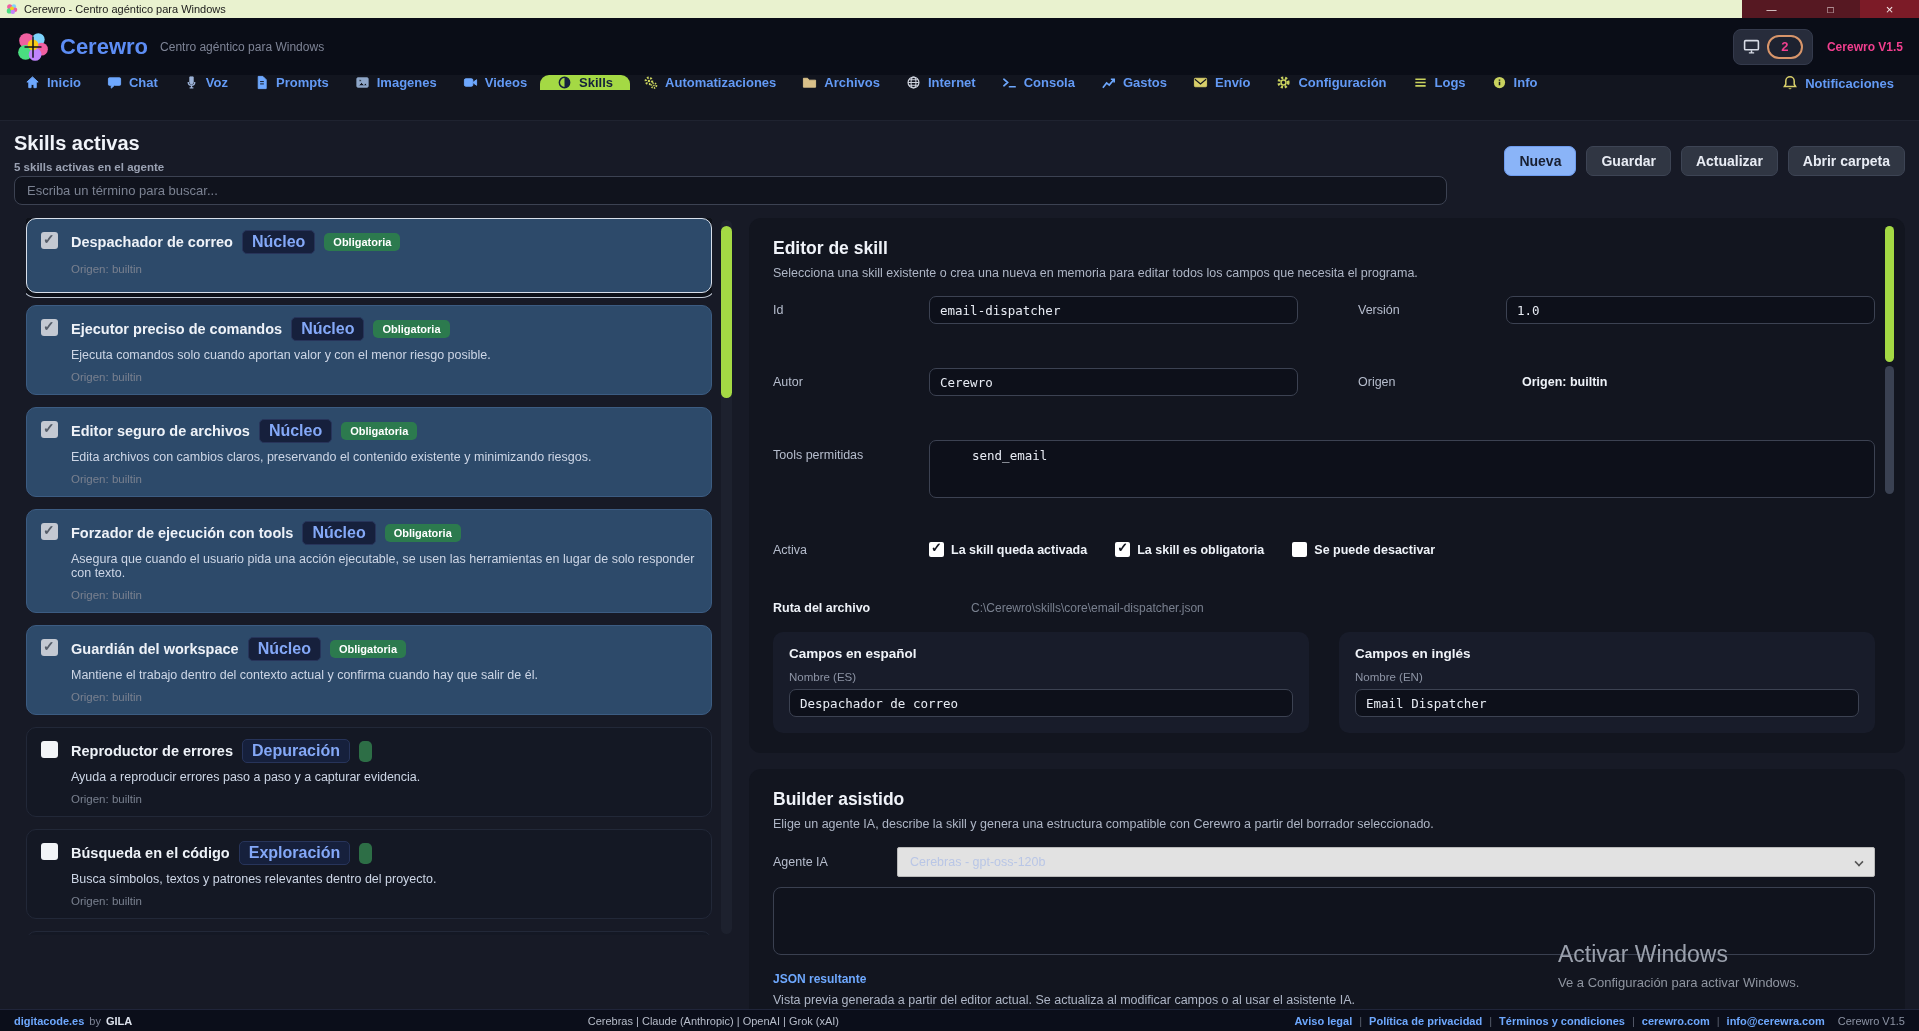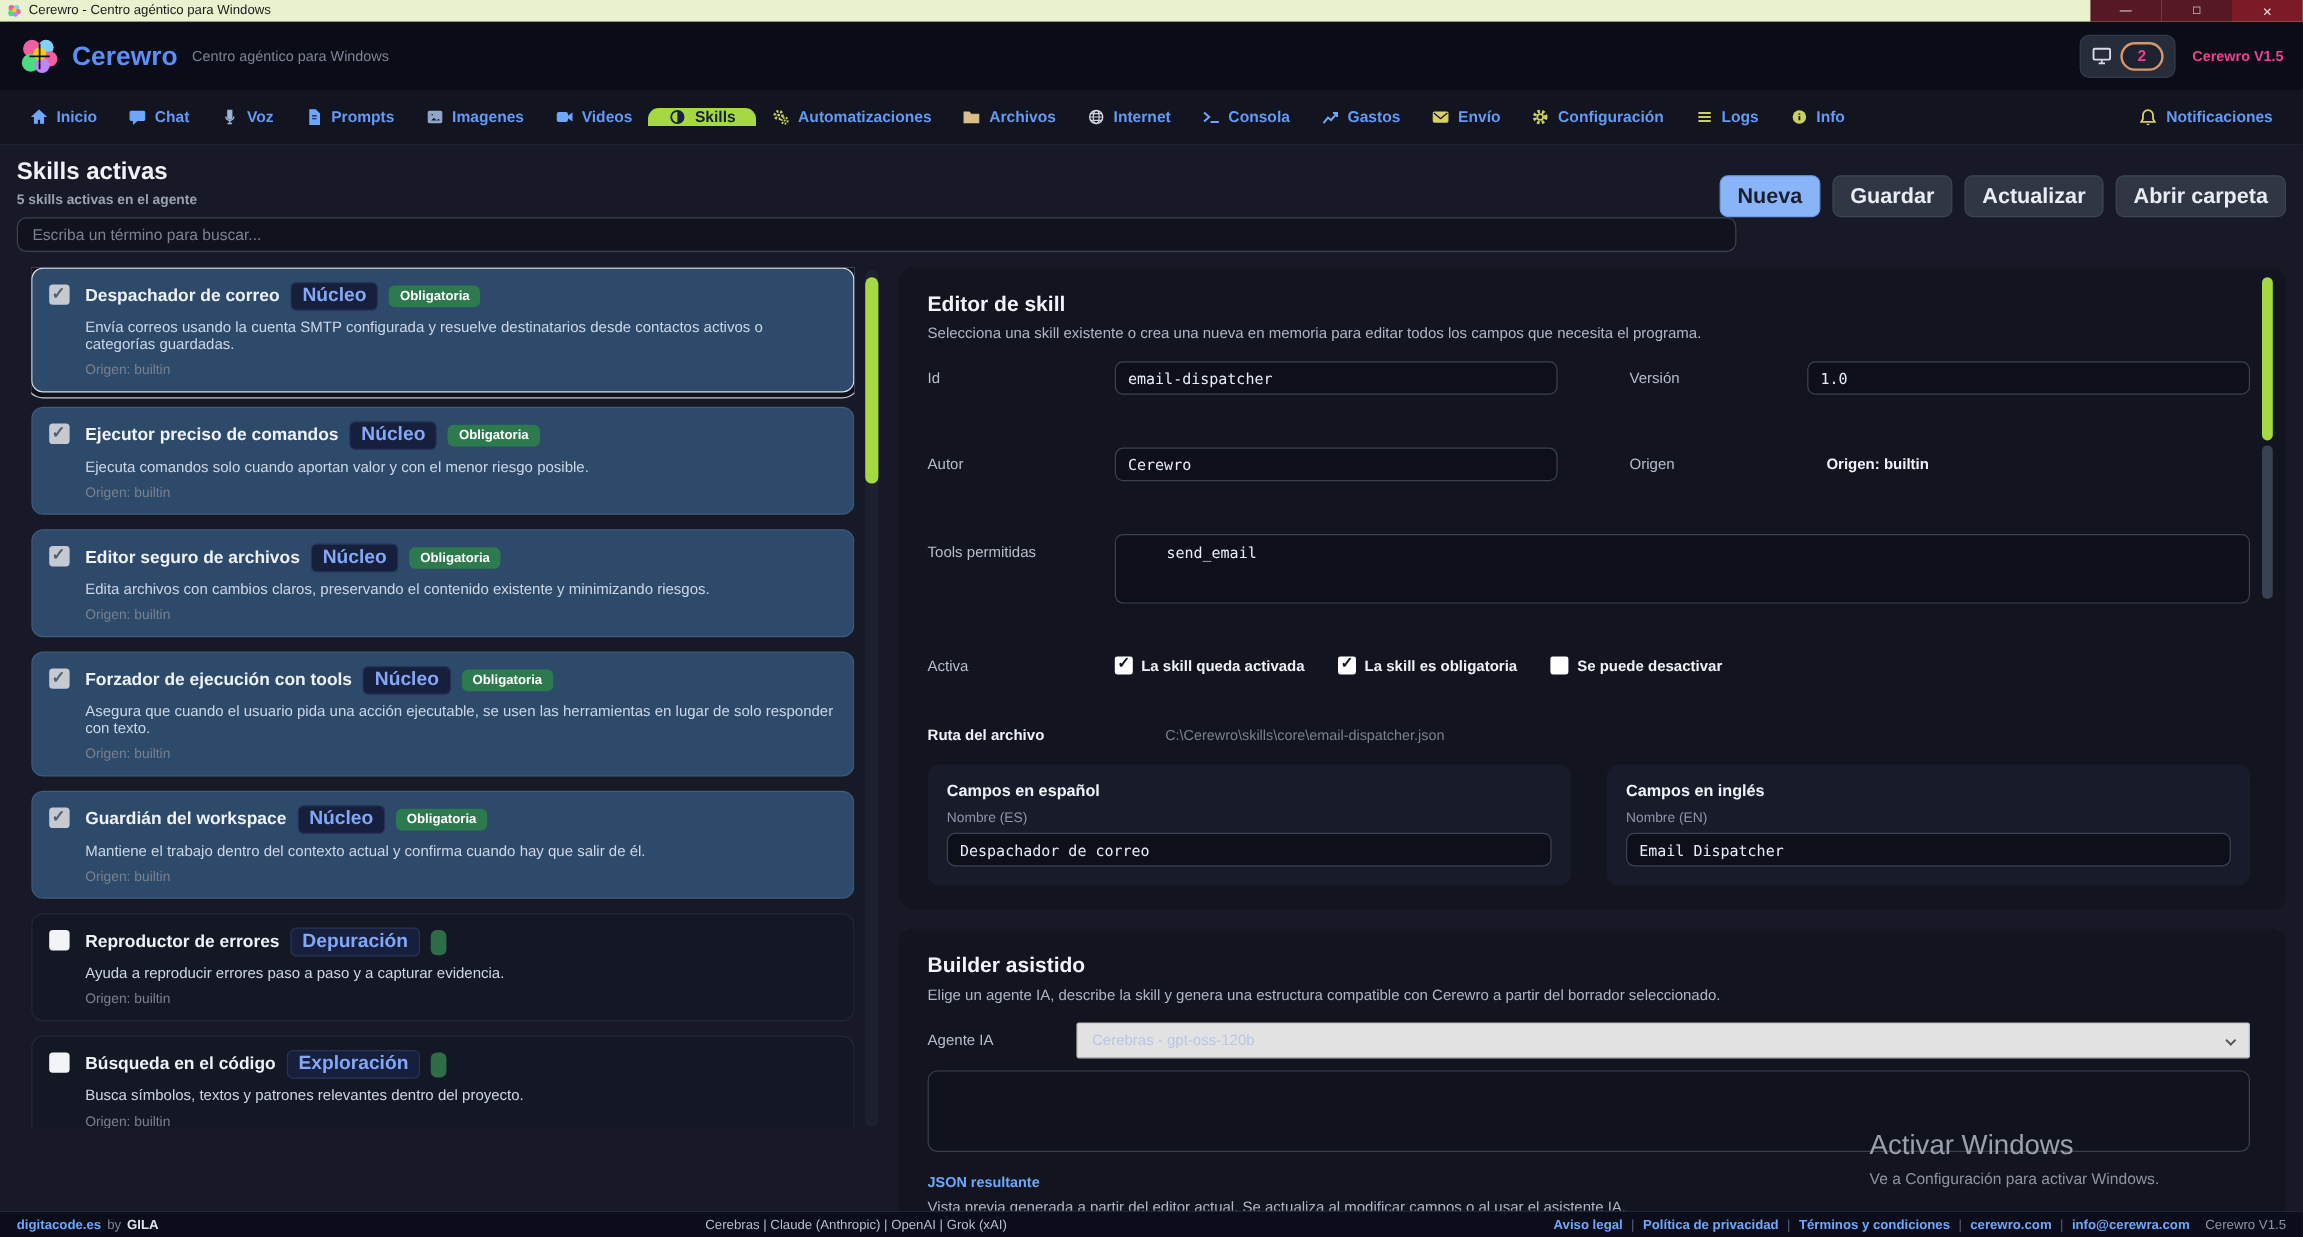--- a/index.html
+++ b/index.html
@@ -16,32 +16,32 @@
   
   .app-header { height:57px; background:#0a0d17; display:flex; align-items:center; padding:0 16px; }
   .brand { font-size:22px; font-weight:700; color:#5d8df5; margin-left:10px; }
   .brand-sub { font-size:12px; color:#7e8496; margin-left:12px; }
   .header-right { margin-left:auto; display:flex; align-items:center; }
   .monitor-btn { background:#272c3b; border:1px solid #343a4c; border-radius:8px; height:36px; padding:0 9px; display:flex; align-items:center; gap:7px; cursor:pointer; }
   .count-pill { border:2px solid #d8956a; border-radius:12px; min-width:36px; height:24px; display:flex; align-items:center; justify-content:center; color:#f23f8f; font-weight:700; font-size:13px; background:#1d2230; }
   .ver-text { color:#f23f8f; font-weight:700; font-size:12px; margin-left:14px; }
 
   
-  .nav { height:46px; background:#12151f; border-bottom:1px solid #1f2330; display:flex; align-items:center; padding:0 12px; }
+  .nav { height:46px; background:#12151f; border-bottom:1px solid #1f2330; display:flex; align-items:flex-start; padding:0 12px; }
   .nav-item { display:flex; align-items:center; gap:7px; color:#639af5; font-weight:700; font-size:13px; padding:0 13px; cursor:pointer; white-space:nowrap; }
   .nav-item.active { background:#a4d944; border-radius:9px 9px 0 0; color:#14203c; padding:0 17px; }
   .nav-item .nv-icon { display:flex; align-items:center; }
 
   
   .content { padding:0 14px; }
   .page-head { padding-top:11px; display:flex; align-items:flex-start; }
   .page-title { font-size:20px; font-weight:700; color:#f0f3f9; }
   .page-sub { font-size:11.5px; color:#9aa1b2; margin-top:6px; font-weight:700; }
   .head-actions { margin-left:auto; display:flex; gap:10px; margin-top:14px; }
-  .btn { border-radius:7px; font-size:18px; font-weight:700; padding:6px 14px; background:#303643; color:#e8ecf4; border:1px solid #3d4454; cursor:pointer; font-family:"Liberation Sans",sans-serif; }
+  .btn { border-radius:7px; font-size:14px; font-weight:700; padding:6px 14px; background:#303643; color:#e8ecf4; border:1px solid #3d4454; cursor:pointer; font-family:"Liberation Sans",sans-serif; }
   .btn.primary { background:#8ab4f8; color:#181f31; border-color:#6d9bee; }
 
   .search-input { width:1433px; height:29px; background:#10131d; border:1px solid #3c4252; border-radius:8px; color:#e8ecf4; font-size:13px; padding:0 12px; display:block; }
   .search-input::placeholder { color:#7b8292; }
 
   .main { display:flex; margin-top:13px; gap:17px; }
 
   
   .list-col { width:718px; position:relative; flex:none; }
   .cards { display:flex; flex-direction:column; gap:12px; width:686px; margin-left:12px; height:717px; overflow:hidden; }
@@ -346,21 +346,20 @@
       <div class="cards" id="skill-cards">
           <div class="skill-card checked selected">
     <span class="cbx on"></span>
     <div class="skill-body">
       <div class="skill-title-row">
         <span class="skill-title">Despachador de correo</span>
         <span class="badge-cat">Núcleo</span>
         <span class="badge-req">Obligatoria</span>
 
       </div>
-      <div class="skill-desc">Envía correos usando la cuenta SMTP configurada y resuelve destinatarios desde contactos activos o categorías guardadas.</div>
       <div class="skill-origin">Origen: builtin</div>
     </div>
   </div>
           <div class="skill-card checked">
     <span class="cbx on"></span>
     <div class="skill-body">
       <div class="skill-title-row">
         <span class="skill-title">Ejecutor preciso de comandos</span>
         <span class="badge-cat">Núcleo</span>
         <span class="badge-req">Obligatoria</span>

